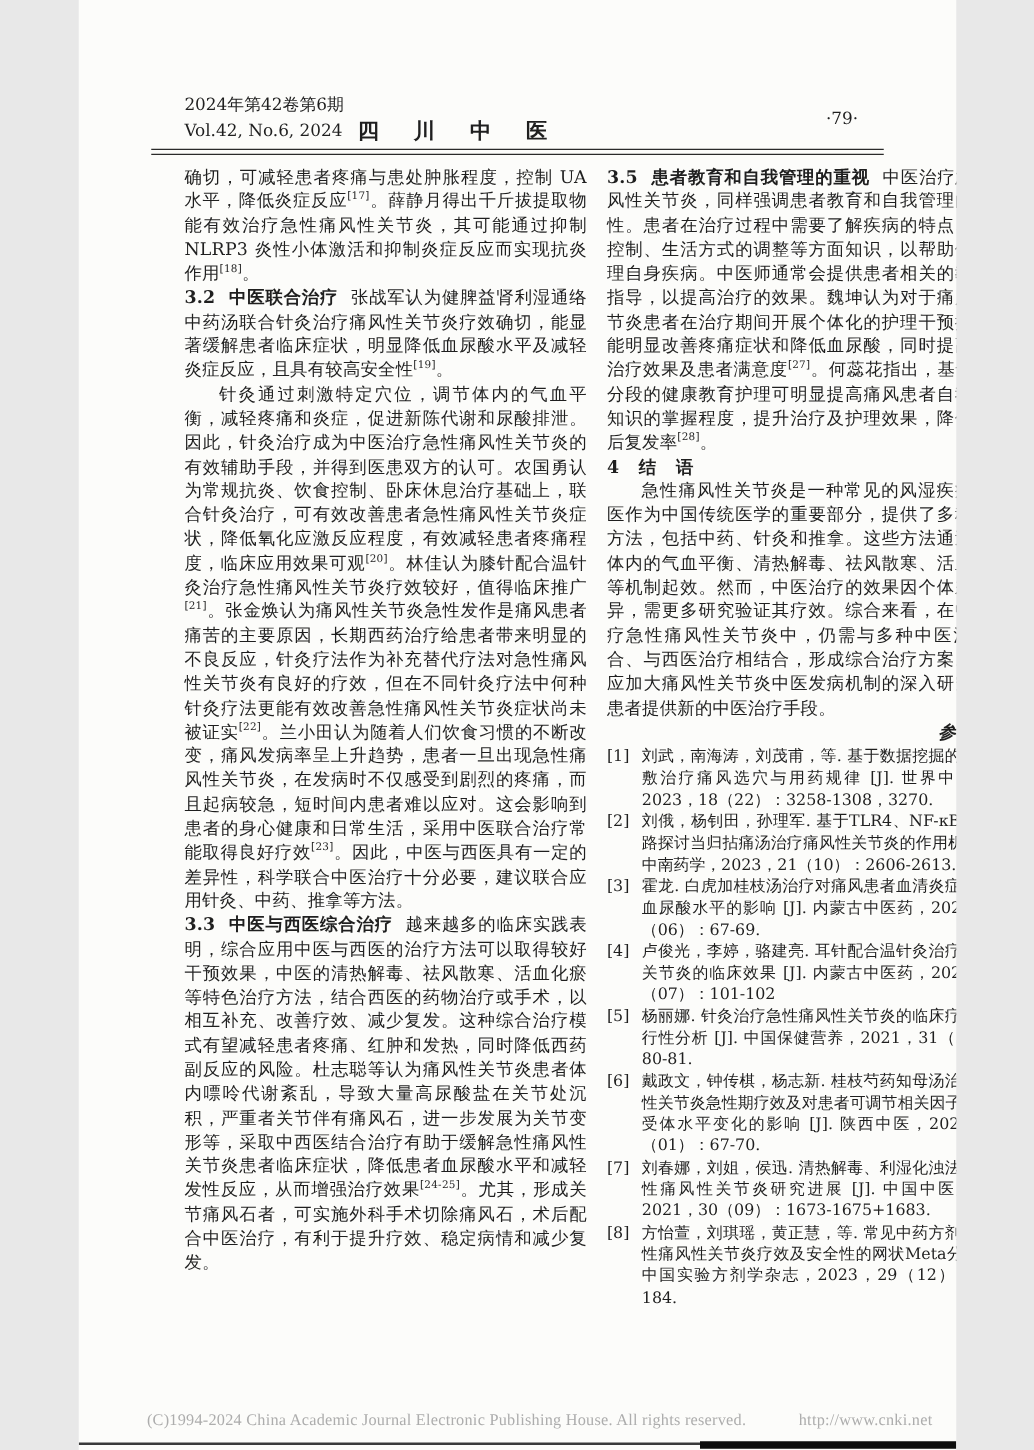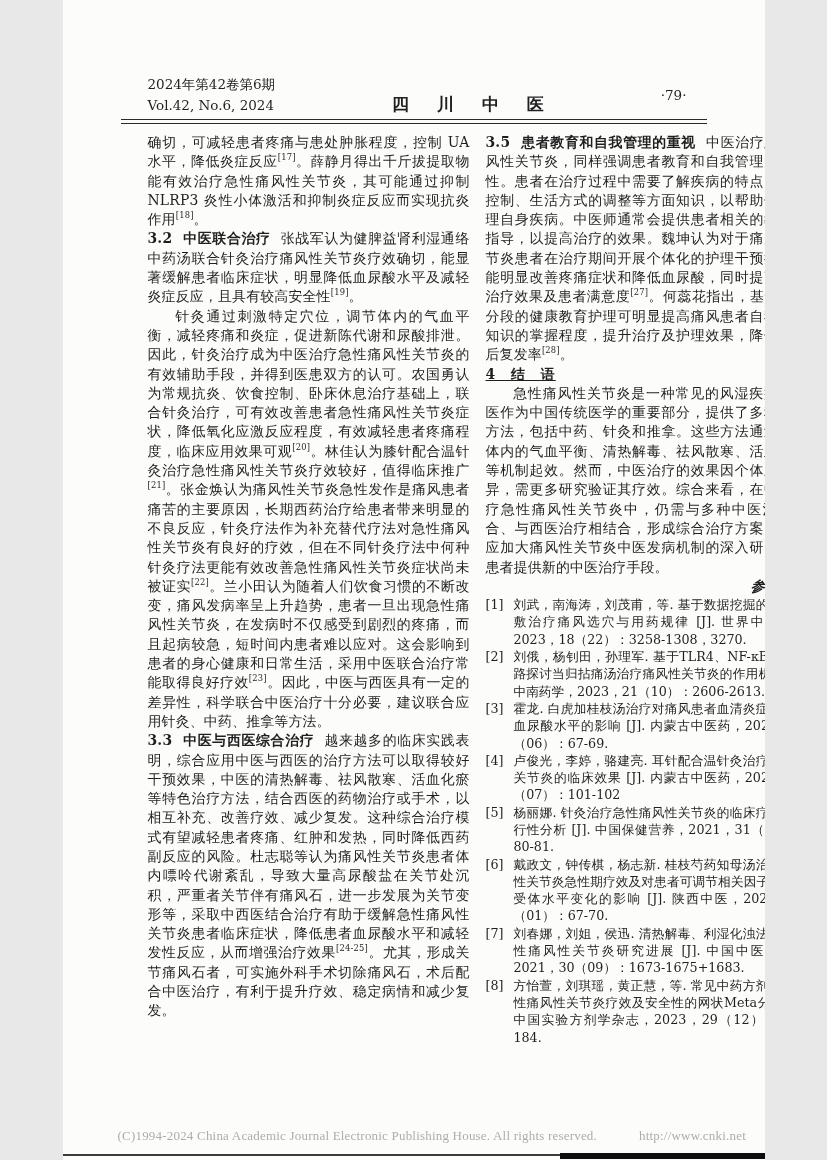--- a/index.html
+++ b/index.html
@@ -11,21 +11,21 @@
     overflow:hidden;
     font-family:"DejaVu Serif","Liberation Serif",serif;
     color:#1f1f1f;
   }
   
   .header{
     position:absolute;top:74px;left:85px;right:78px;
     display:flex;justify-content:space-between;align-items:center;
   }
   .header-left{font-size:13.5px;line-height:1.55;white-space:nowrap;}
-  .header-center{text-align:center;flex:1;margin-top:19px;}
+  .header-center{text-align:left;flex:1;margin-top:19px;}
   .journal-cn{font-size:17px;font-weight:bold;letter-spacing:11px;text-indent:11px;}
   .journal-en{font-size:11px;margin-top:3px;letter-spacing:.2px;}
   .page-no{font-size:13.5px;white-space:nowrap;}
   .rule{
     position:absolute;top:119px;left:58px;right:58px;height:3px;
     border-top:1.6px solid #2a2a2a;border-bottom:1px solid #2a2a2a;
   }
   
   .content{
     position:absolute;top:133px;left:85px;width:660px;
@@ -33,21 +33,21 @@
   }
   .col{
     width:322px;
     font-size:13.9px;line-height:19.3px;
     text-align:justify;
     letter-spacing:.2px;
   }
   .col p{margin:0;}
   .para.indent{text-indent:2em;}
   .sec-head{font-weight:bold;}
-  .chapter{font-weight:bold;letter-spacing:1px;margin:1px 0;text-decoration:underline;}
+  .chapter{font-weight:bold;letter-spacing:1px;margin:1px 0;}
   .refs-title{text-align:right;font-weight:bold;font-size:14px;margin:3px 0 2px;font-style:italic;}
   .ref{display:flex;font-size:12.7px;line-height:17.3px;letter-spacing:0;}
   .ref-no{flex:0 0 2.2em;}
   .ref-text{flex:1;text-align:justify;}
   sup{font-size:.6em;vertical-align:super;line-height:0;}
   
   .footer{
     position:absolute;bottom:16px;left:55px;right:40px;
     color:#adadad;font-size:13px;letter-spacing:.2px;
     font-family:"Liberation Serif","DejaVu Serif",serif;

